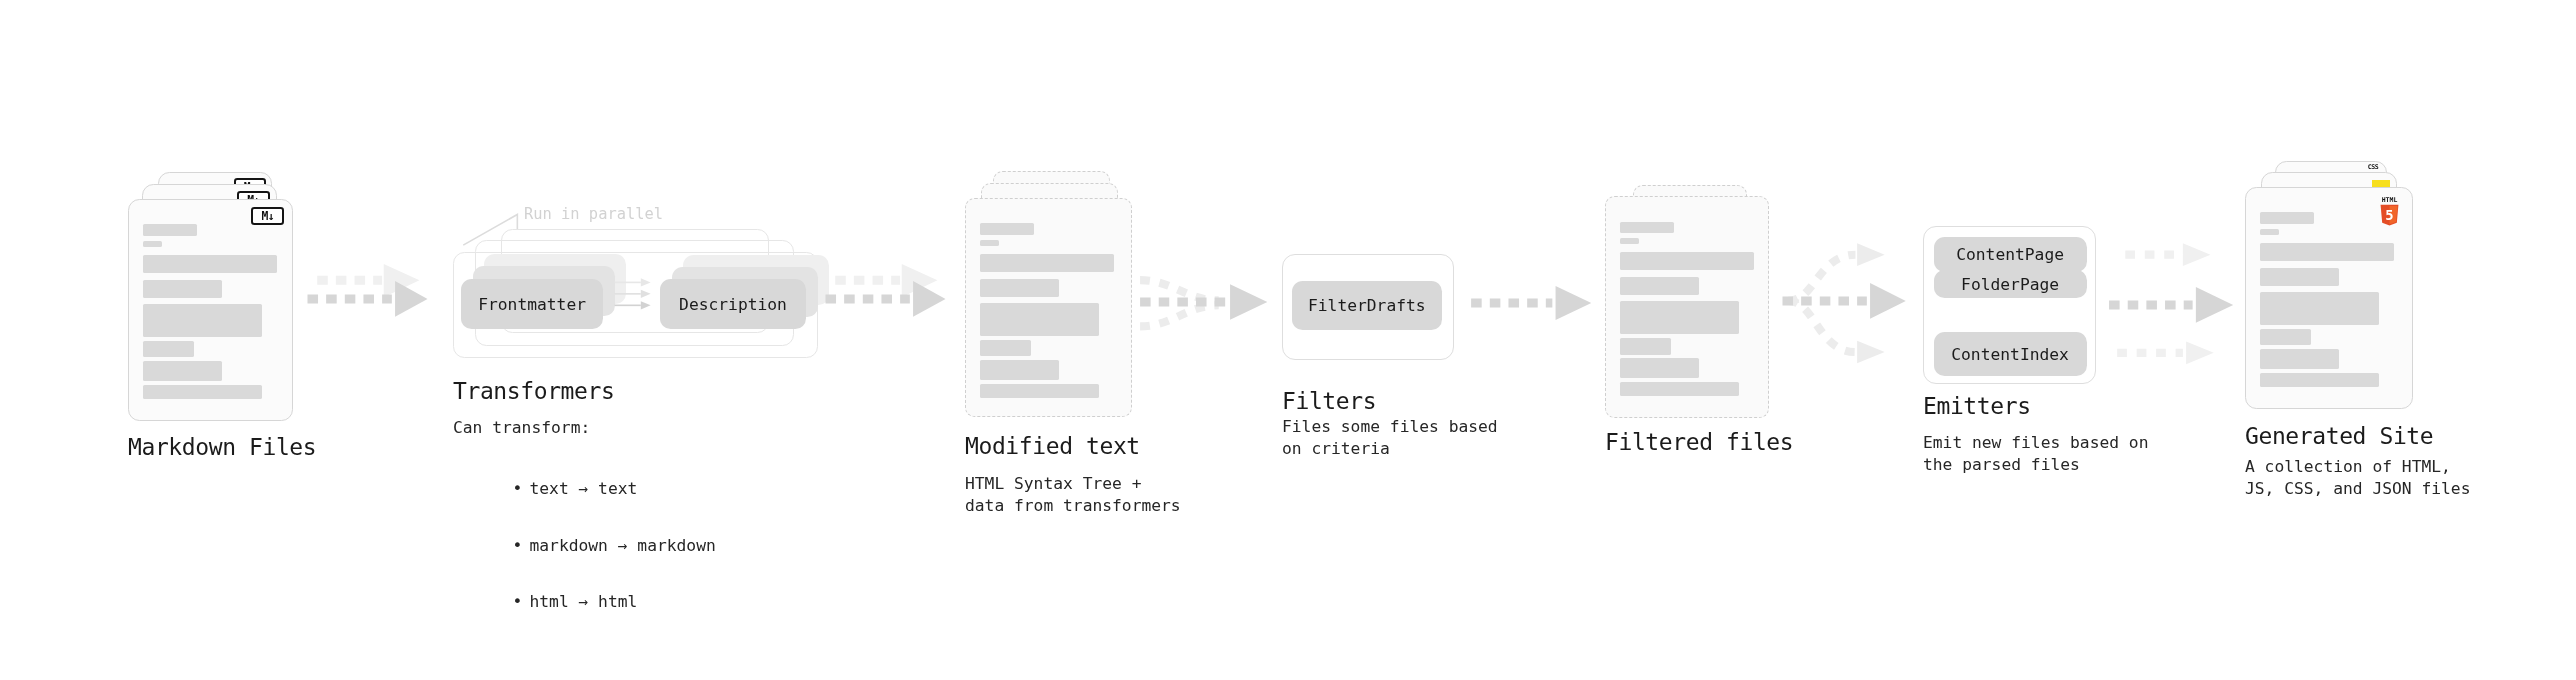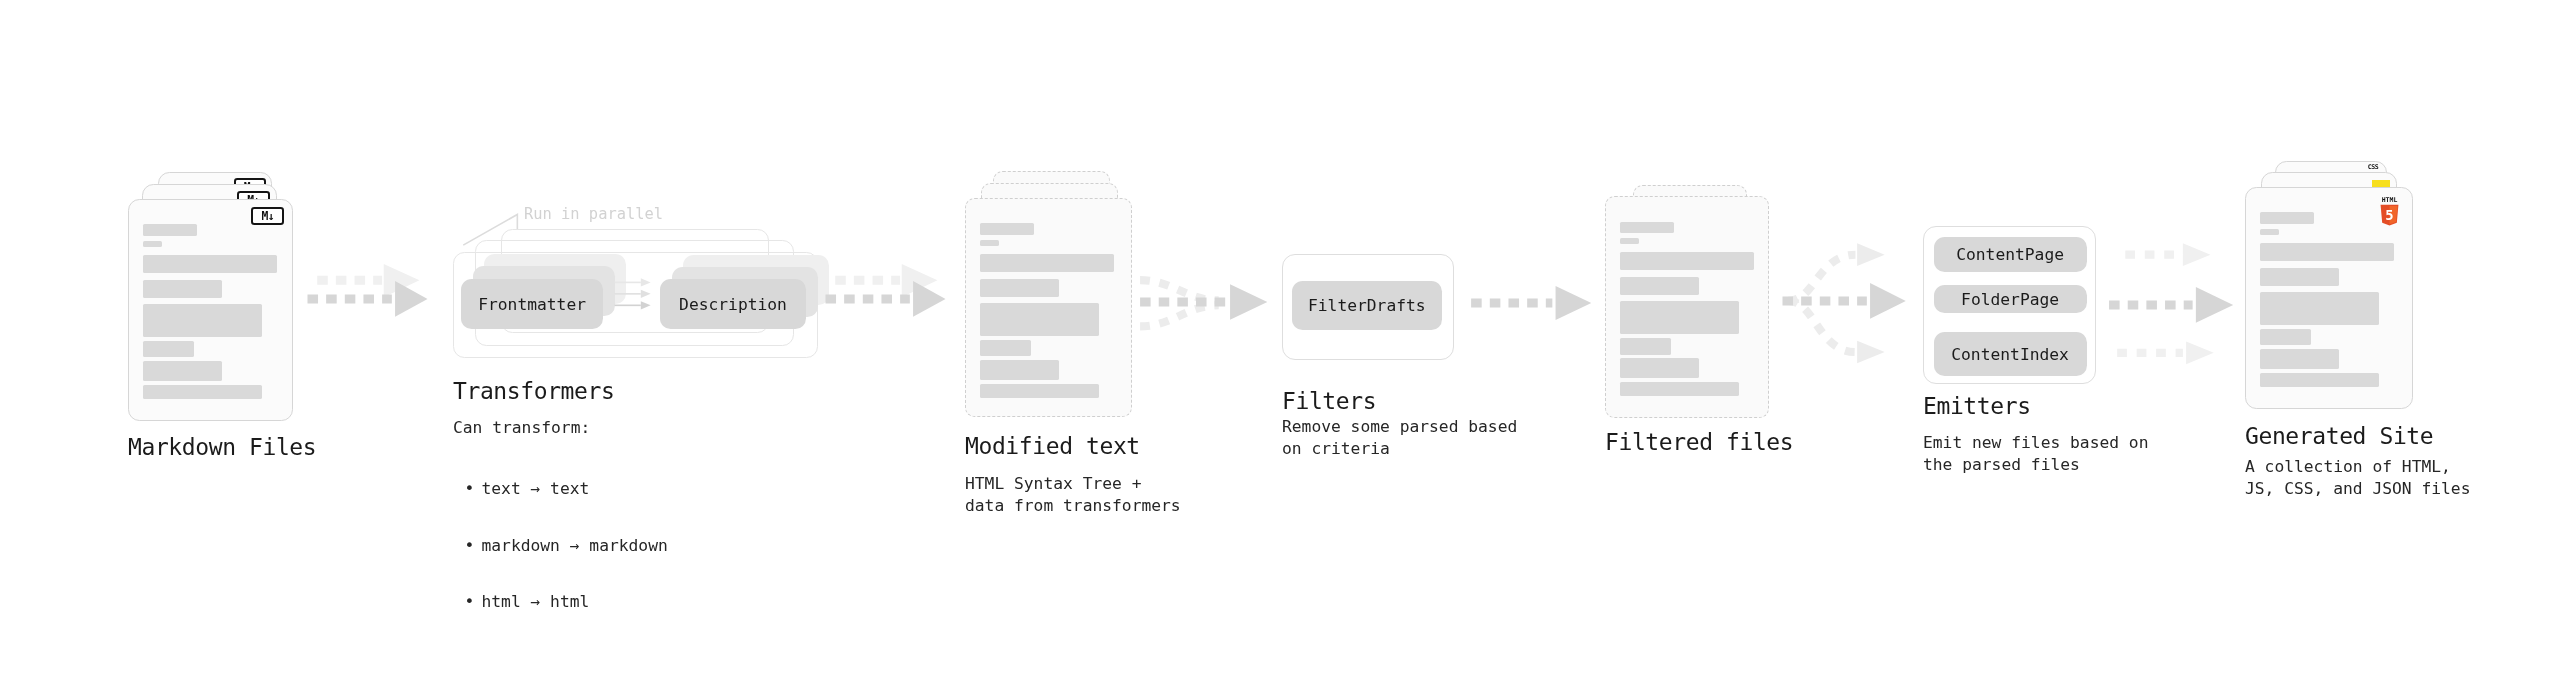--- a/index.html
+++ b/index.html
@@ -13,21 +13,21 @@
   .b2{left:14px;top:41px;width:18.7px;height:5.7px}
   .b3{left:14px;top:55px;width:134px;height:18px}
   .b4{left:14px;top:80px;width:79px;height:18px}
   .b5{left:14px;top:104px;width:119px;height:32.5px}
   .b6{left:14px;top:141px;width:51px;height:16.3px}
   .b7{left:14px;top:161px;width:79px;height:19.5px}
   .b8{left:14px;top:185px;width:119px;height:14px}
   .title{position:absolute;font-size:23px;font-weight:500;color:#1b1b1b;white-space:pre;letter-spacing:-0.4px;}
   .caption{position:absolute;font-size:16.3px;line-height:22px;color:#262626;white-space:pre;}
   .bullets{position:absolute;font-size:16.3px;line-height:18.7px;color:#262626;white-space:pre;}
-  .bullets .row{display:block;}
+  .bullets .row{display:block;margin-left:48px;}
   .bullets .dot{margin-right:7.3px;}
   .annotation{position:absolute;font-size:15.4px;color:#d2d2d2;white-space:pre;}
   .frame{position:absolute;border:1.6px solid #e6e6e6;border-radius:11.4px;box-sizing:border-box;background:transparent;}
   .panel{position:absolute;border:1.6px solid #dedede;border-radius:13px;box-sizing:border-box;background:#ffffff;}
   .node-btn{position:absolute;background:#d8d8d8;border-radius:10.6px;display:flex;align-items:center;justify-content:center;
             font-size:16.3px;color:#1b1b1b;white-space:pre;text-align:center;}
   .ghost{position:absolute;border-radius:10.6px;}
   .g2{background:#e3e3e3;}
   .g3{background:#efefef;}
   .md-icon{position:absolute;width:32.5px;height:18px;border:2.4px solid #141414;border-radius:3.3px;background:#fff;
@@ -141,21 +141,21 @@
     <path d="M5 15 C45 15 62 40 102 40" stroke="#ececec" stroke-width="10" stroke-dasharray="12 12" fill="none"></path>
     <path d="M5 72 C45 72 62 46 102 46" stroke="#ececec" stroke-width="10" stroke-dasharray="12 12" fill="none"></path>
     <path d="M5 42 H112" stroke="#d6d6d6" stroke-width="11" stroke-dasharray="13 10" fill="none"></path>
     <polygon points="116,20 116,64 162,42" fill="#d6d6d6"></polygon>
   </svg>
 
   <div class="abs" style="left:1282px;top:254px;width:211px;height:228px">
     <div class="panel" style="left:0;top:0;width:172px;height:106px"></div>
     <div class="node-btn" style="left:9.8px;top:27px;width:150px;height:49px"><span>FilterDrafts</span></div>
     <div class="title" style="left:0;top:134px">Filters</div>
-    <div class="caption" style="left:0;top:162px"><span>Remove some parsed based</span><br><span>on criteria</span></div>
+    <div class="caption" style="left:0;top:162px"><span>Files some files based</span><br><span>on criteria</span></div>
   </div>
 
   <svg class="abs" style="left:1463px;top:276px" width="134" height="54" viewBox="0 0 165 66">
     <path d="M10 33 H110" stroke="#d6d6d6" stroke-width="11" stroke-dasharray="13 10" fill="none"></path>
     <polygon points="114,12 114,54 158,33" fill="#d6d6d6"></polygon>
   </svg>
 
   <div class="abs" style="left:1605px;top:185px;width:211px;height:276px">
     <div class="doc-dashed" style="left:28.4px;top:0;width:114px;height:29px"></div>
     <div class="doc-dashed" style="left:0;top:11.4px;width:164px;height:222px">
@@ -176,21 +176,21 @@
     <polygon points="100,4 100,32 134,18" fill="#ececec"></polygon>
     <path d="M15 75 C48 75 52 138 98 138" stroke="#ececec" stroke-width="10" stroke-dasharray="12 12" fill="none"></path>
     <polygon points="100,124 100,152 134,138" fill="#ececec"></polygon>
     <path d="M8 75 H112" stroke="#d6d6d6" stroke-width="11" stroke-dasharray="13 10" fill="none"></path>
     <polygon points="116,53 116,97 160,75" fill="#d6d6d6"></polygon>
   </svg>
 
   <div class="abs" style="left:1923px;top:226px;width:211px;height:260px">
     <div class="panel" style="left:0;top:0;width:173px;height:158px"></div>
     <div class="node-btn" style="left:10.6px;top:11.4px;width:153px;height:35px"><span>ContentPage</span></div>
-    <div class="node-btn" style="left:10.6px;top:59px;width:153px;height:28px"><span>FolderPage</span></div>
+    <div class="node-btn" style="left:10.6px;top:44px;width:153px;height:28px"><span>FolderPage</span></div>
     <div class="node-btn" style="left:10.6px;top:106px;width:153px;height:44px"><span>ContentIndex</span></div>
     <div class="title" style="left:0;top:167px">Emitters</div>
     <div class="caption" style="left:0;top:206px"><span>Emit new files based on</span><br><span>the parsed files</span></div>
   </div>
 
   <svg class="abs" style="left:2105px;top:240px" width="142" height="134" viewBox="0 0 175 165">
     <path d="M25 18 H92" stroke="#f0f0f0" stroke-width="10" stroke-dasharray="12 12" fill="none"></path>
     <polygon points="96,4 96,32 130,18" fill="#f0f0f0"></polygon>
     <path d="M5 80 H108" stroke="#d6d6d6" stroke-width="11" stroke-dasharray="13 10" fill="none"></path>
     <polygon points="112,58 112,102 158,80" fill="#d6d6d6"></polygon>

